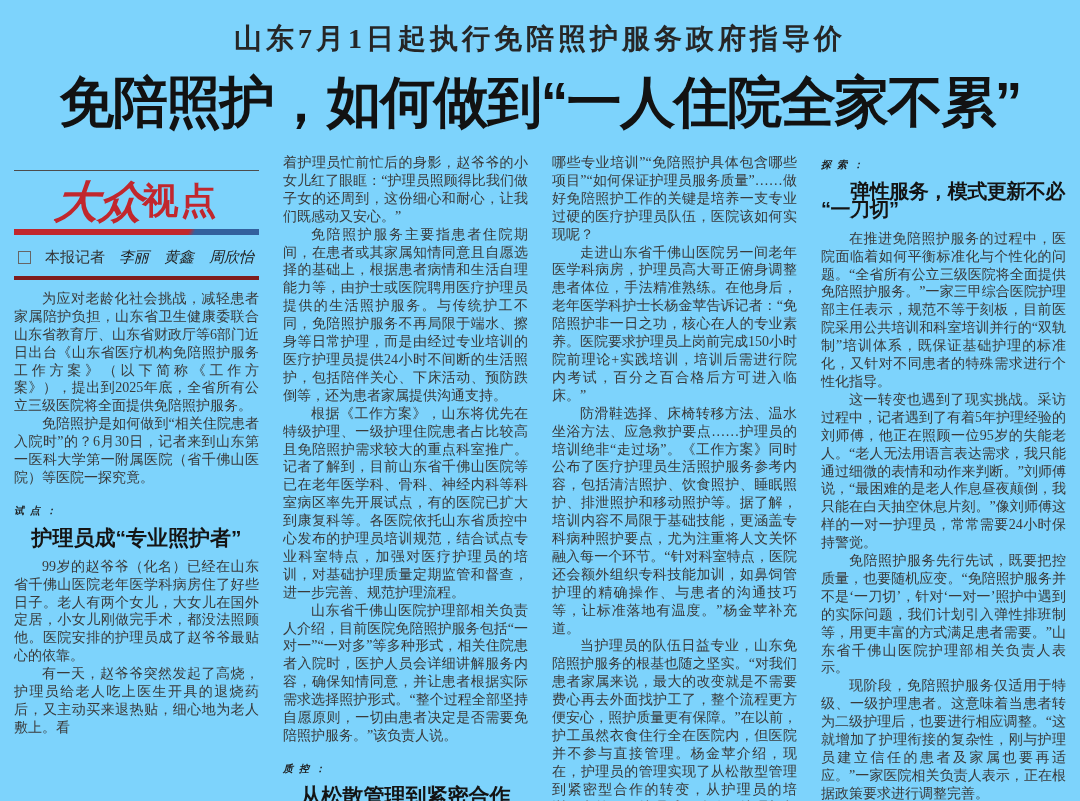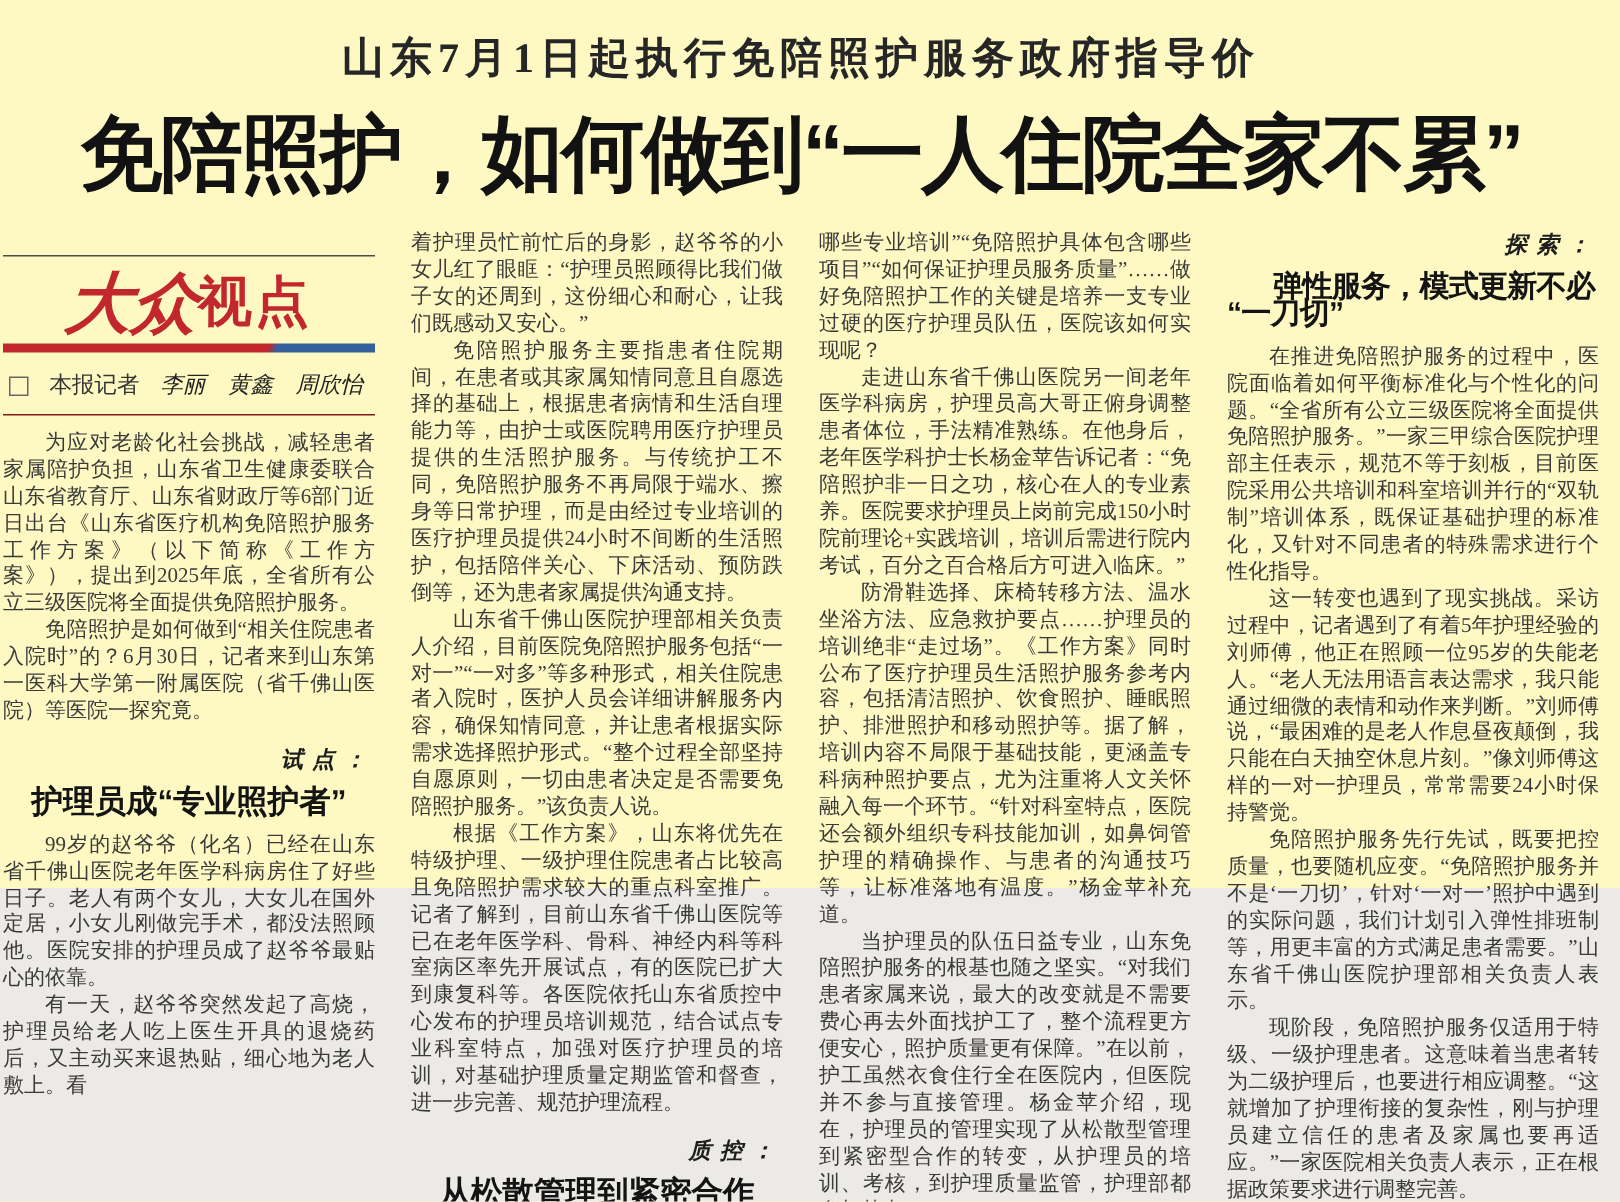--- a/index.html
+++ b/index.html
@@ -2,23 +2,23 @@
 <html><head>
 <meta charset="utf-8">
 <style>
   html,body{margin:0;padding:0;}
   body{
     width:1080px;height:801px;overflow:hidden;
     background:#eceae6;
     font-family:"Liberation Serif","DejaVu Serif",serif;
   }
   .page{
-    width:1080px;height:592px;box-sizing:border-box;
-    background:#fef9c3;
-    padding:14px 12px 6px 0;
+    width:1080px;height:801px;box-sizing:border-box;
+    background:#7dd3fc;
+    padding:14px 12px 6px 12px;
   }
   
   .kicker{
     text-align:center;
     font-size:28px;font-weight:bold;color:#262626;
     letter-spacing:4px;white-space:nowrap;
     margin-top:6px;
   }
   .headline{
     text-align:center;
@@ -42,29 +42,29 @@
   .logo{text-align:center;line-height:1;white-space:nowrap;}
   .logo-dz{
     font-style:italic;font-weight:bold;font-size:44px;
     transform:skewX(-6deg);display:inline-block;
   }
   .logo-sd{font-weight:bold;font-size:36px;letter-spacing:2px;vertical-align:4px;}
   .logo-bar{height:6px;margin-top:4px;}
   .byline{
     display:flex;align-items:center;gap:14px;
     margin-top:14px;padding:0 4px 9px 4px;
-    border-bottom:1px solid #7f1d1d;
+    border-bottom:4px solid #7f1d1d;
     font-size:15px;color:#333;text-indent:0;
   }
   .byline .sq{width:11px;height:11px;border:1.5px solid #666;flex:0 0 auto;}
   .byline .names{font-weight:normal;font-style:italic;color:#222;}
   
   .sec-label{
-    text-align:right;text-indent:0;
-    font-style:italic;font-weight:bold;font-size:15px;
+    text-align:left;text-indent:0;
+    font-style:italic;font-weight:bold;font-size:10px;
     letter-spacing:6px;color:#1e1e1e;
     margin:15px 0 9px 0;
   }
   .sec-label.first{margin-top:2px;}
   .sec-title{
     text-align:center;text-indent:0;
     font-family:"Liberation Sans","DejaVu Sans",sans-serif;
     font-weight:800;font-size:21px;color:#141414;
     margin:0 0 11px 0;white-space:nowrap;
   }
@@ -99,22 +99,22 @@
       <p>免陪照护是如何做到“相关住院患者入院时”的？6月30日，记者来到山东第一医科大学第一附属医院（省千佛山医院）等医院一探究竟。</p>
       <div class="sec-label">试点：</div>
       <div class="sec-title">护理员成“专业照护者”</div>
       <p>99岁的赵爷爷（化名）已经在山东省千佛山医院老年医学科病房住了好些日子。老人有两个女儿，大女儿在国外定居，小女儿刚做完手术，都没法照顾他。医院安排的护理员成了赵爷爷最贴心的依靠。</p>
       <p>有一天，赵爷爷突然发起了高烧，护理员给老人吃上医生开具的退烧药后，又主动买来退热贴，细心地为老人敷上。看</p>
     </div>
 
     <div class="col">
       <p class="cont">着护理员忙前忙后的身影，赵爷爷的小女儿红了眼眶：“护理员照顾得比我们做子女的还周到，这份细心和耐心，让我们既感动又安心。”</p>
       <p>免陪照护服务主要指患者住院期间，在患者或其家属知情同意且自愿选择的基础上，根据患者病情和生活自理能力等，由护士或医院聘用医疗护理员提供的生活照护服务。与传统护工不同，免陪照护服务不再局限于端水、擦身等日常护理，而是由经过专业培训的医疗护理员提供24小时不间断的生活照护，包括陪伴关心、下床活动、预防跌倒等，还为患者家属提供沟通支持。</p>
+      <p>根据《工作方案》，山东将优先在特级护理、一级护理住院患者占比较高且免陪照护需求较大的重点科室推广。记者了解到，目前山东省千佛山医院等已在老年医学科、骨科、神经内科等科室病区率先开展试点，有的医院已扩大到康复科等。各医院依托山东省质控中心发布的护理员培训规范，结合试点专业科室特点，加强对医疗护理员的培训，对基础护理质量定期监管和督查，进一步完善、规范护理流程。</p>
       <p>山东省千佛山医院护理部相关负责人介绍，目前医院免陪照护服务包括“一对一”“一对多”等多种形式，相关住院患者入院时，医护人员会详细讲解服务内容，确保知情同意，并让患者根据实际需求选择照护形式。“整个过程全部坚持自愿原则，一切由患者决定是否需要免陪照护服务。”该负责人说。</p>
-      <p>根据《工作方案》，山东将优先在特级护理、一级护理住院患者占比较高且免陪照护需求较大的重点科室推广。记者了解到，目前山东省千佛山医院等已在老年医学科、骨科、神经内科等科室病区率先开展试点，有的医院已扩大到康复科等。各医院依托山东省质控中心发布的护理员培训规范，结合试点专业科室特点，加强对医疗护理员的培训，对基础护理质量定期监管和督查，进一步完善、规范护理流程。</p>
       <div class="sec-label">质控：</div>
       <div class="sec-title">从松散管理到紧密合作</div>
 
     </div>
 
     <div class="col">
       <p class="cont">哪些专业培训”“免陪照护具体包含哪些项目”“如何保证护理员服务质量”……做好免陪照护工作的关键是培养一支专业过硬的医疗护理员队伍，医院该如何实现呢？</p>
       <p>走进山东省千佛山医院另一间老年医学科病房，护理员高大哥正俯身调整患者体位，手法精准熟练。在他身后，老年医学科护士长杨金苹告诉记者：“免陪照护非一日之功，核心在人的专业素养。医院要求护理员上岗前完成150小时院前理论+实践培训，培训后需进行院内考试，百分之百合格后方可进入临床。”</p>
       <p>防滑鞋选择、床椅转移方法、温水坐浴方法、应急救护要点……护理员的培训绝非“走过场”。《工作方案》同时公布了医疗护理员生活照护服务参考内容，包括清洁照护、饮食照护、睡眠照护、排泄照护和移动照护等。据了解，培训内容不局限于基础技能，更涵盖专科病种照护要点，尤为注重将人文关怀融入每一个环节。“针对科室特点，医院还会额外组织专科技能加训，如鼻饲管护理的精确操作、与患者的沟通技巧等，让标准落地有温度。”杨金苹补充道。</p>
       <p>当护理员的队伍日益专业，山东免陪照护服务的根基也随之坚实。“对我们患者家属来说，最大的改变就是不需要费心再去外面找护工了，整个流程更方便安心，照护质量更有保障。”在以前，护工虽然衣食住行全在医院内，但医院并不参与直接管理。杨金苹介绍，现在，护理员的管理实现了从松散型管理到紧密型合作的转变，从护理员的培训、考核，到护理质量监管，护理部都参与其中。</p>

